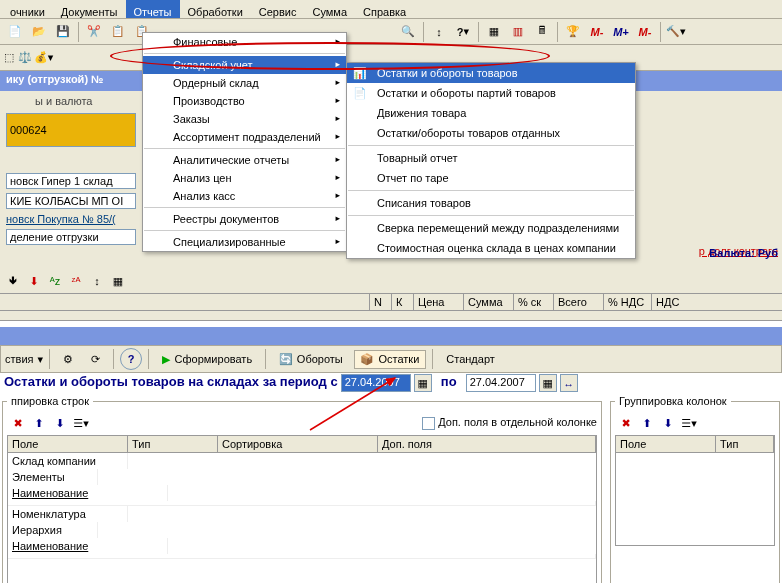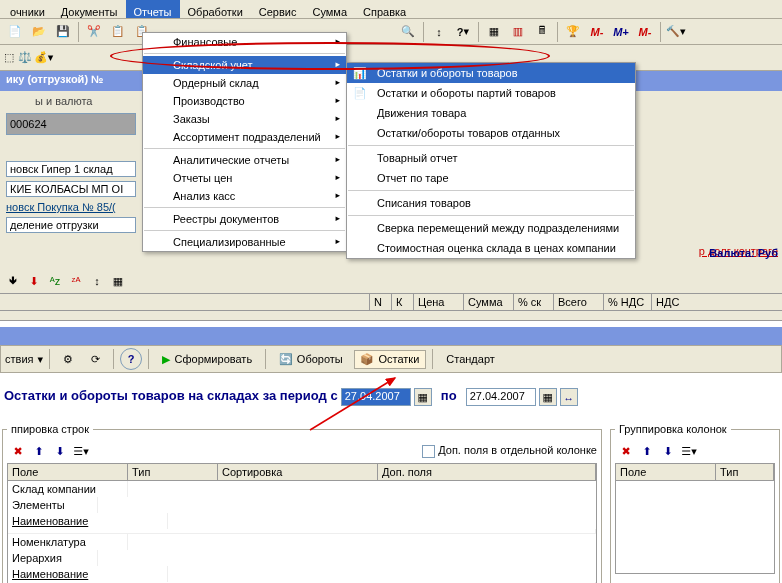--- a/index.html
+++ b/index.html
@@ -29,21 +29,21 @@
   .submenu .ditem { padding: 4px 16px 4px 30px; }
   .submenu .icon { position: absolute; left: 6px; width: 16px; height: 16px; }
 
   .ellipse { position: absolute; border: 2.5px solid #c00; border-radius: 50%; pointer-events: none; z-index: 200; }
 
   .bottom-toolbar { background: #ece9d8; height: 28px; display: flex; align-items: center; padding: 2px 4px; gap: 4px; border: 1px solid #aca899; }
   .bottom-toolbar .tbtn { padding: 2px 6px; display: flex; align-items: center; gap: 4px; border: 1px solid transparent; cursor: pointer; }
   .bottom-toolbar .tbtn.active { border: 1px solid #aca899; background: #fdf4db; }
   .bottom-toolbar .sep { width: 1px; height: 20px; background: #aca899; margin: 0 2px; }
 
-  .report-title { margin: 15px 4px; }
+  .report-title { margin: 1px 4px; }
   .report-title .main { color: #000084; font-size: 13px; font-weight: bold; display: inline; }
   .date-input { border: 1px solid #7f9db9; padding: 1px 3px; background: #fff; width: 70px; height: 18px; display: inline-block; vertical-align: middle; }
   .date-input.selected { background: #316ac5; color: #fff; }
   .cal-btn { display: inline-block; width: 18px; height: 18px; border: 1px solid #7f9db9; background: #ece9d8; text-align: center; line-height: 16px; vertical-align: middle; cursor: pointer; }
 
   fieldset { border: 1px solid #aca899; margin: 2px; padding: 4px; }
   legend { padding: 0 4px; }
 
   .grid { border: 1px solid #999; background: #fff; }
   .grid-head { display: flex; background: #ece9d8; border-bottom: 1px solid #999; }
@@ -111,21 +111,21 @@
   <div class="sep"></div>
 </div>
 
 <div class="docheader">ику (отгрузкой) №</div>
 
 <div class="form-area">
   <div style="padding:4px 6px;display:flex;gap:30px;">
     <span class="partial-text">ы и валюта</span>
     <span class="partial-text">Действ</span>
   </div>
-  <div style="padding:2px 6px;"><input style="width: 130px; border: 1px solid rgb(127, 157, 185); padding: 4px 3px; background: #a3a3a3;" value="000624"></div>
+  <div style="padding:2px 6px;"><input style="width: 130px; border: 1px solid rgb(127, 157, 185); padding: 10px 3px; background: #eab308;" value="000624"></div>
   <div style="height:22px;"></div>
   <div style="padding:2px 6px;"><input style="width: 130px; border: 1px solid rgb(127, 157, 185); padding: 1px 3px;" value="новск Гипер 1 склад"></div>
   <div style="padding:2px 6px;"><input style="width: 130px; border: 1px solid rgb(127, 157, 185); padding: 1px 3px;" value="КИЕ КОЛБАСЫ МП ОI"></div>
   <div style="padding:2px 6px;"><span class="partial-link">новск Покупка № 85/(</span></div>
   <div style="padding:2px 6px;"><input style="width: 130px; border: 1px solid rgb(127, 157, 185); padding: 1px 3px;" value="деление отгрузки"></div>
   <div style="position:absolute;right:4px;top:134px;" class="red-link">р долг контраге</div>
   <div style="position:absolute;right:4px;top:156px;" class="blue-bold">Валюта: Руб</div>
 
   <div class="row-tools" style="position:absolute;left:2px;top:178px;">
     <div class="tool">🢃</div>
@@ -152,21 +152,21 @@
 <div class="dropdown" style="left:142px;top:32px;width:205px;">
   <div class="ditem hassub">Финансовые</div>
   <div class="dsep"></div>
   <div class="ditem hassub hi">Складской учет</div>
   <div class="ditem hassub">Ордерный склад</div>
   <div class="ditem hassub">Производство</div>
   <div class="ditem hassub">Заказы</div>
   <div class="ditem hassub">Ассортимент подразделений</div>
   <div class="dsep"></div>
   <div class="ditem hassub">Аналитические отчеты</div>
-  <div class="ditem hassub">Отчеты цен</div>
+  <div class="ditem hassub">Анализ цен</div>
   <div class="ditem hassub">Анализ касс</div>
   <div class="dsep"></div>
   <div class="ditem hassub">Реестры документов</div>
   <div class="dsep"></div>
   <div class="ditem hassub">Специализированные</div>
 
   <div class="submenu" style="top:29px;">
     <div class="ditem hi"><span class="icon">📊</span><span>Остатки и обороты товаров</span></div>
     <div class="ditem"><span class="icon">📄</span><span>Остатки и обороты партий товаров</span></div>
     <div class="ditem"><span>Движения товара</span></div>

